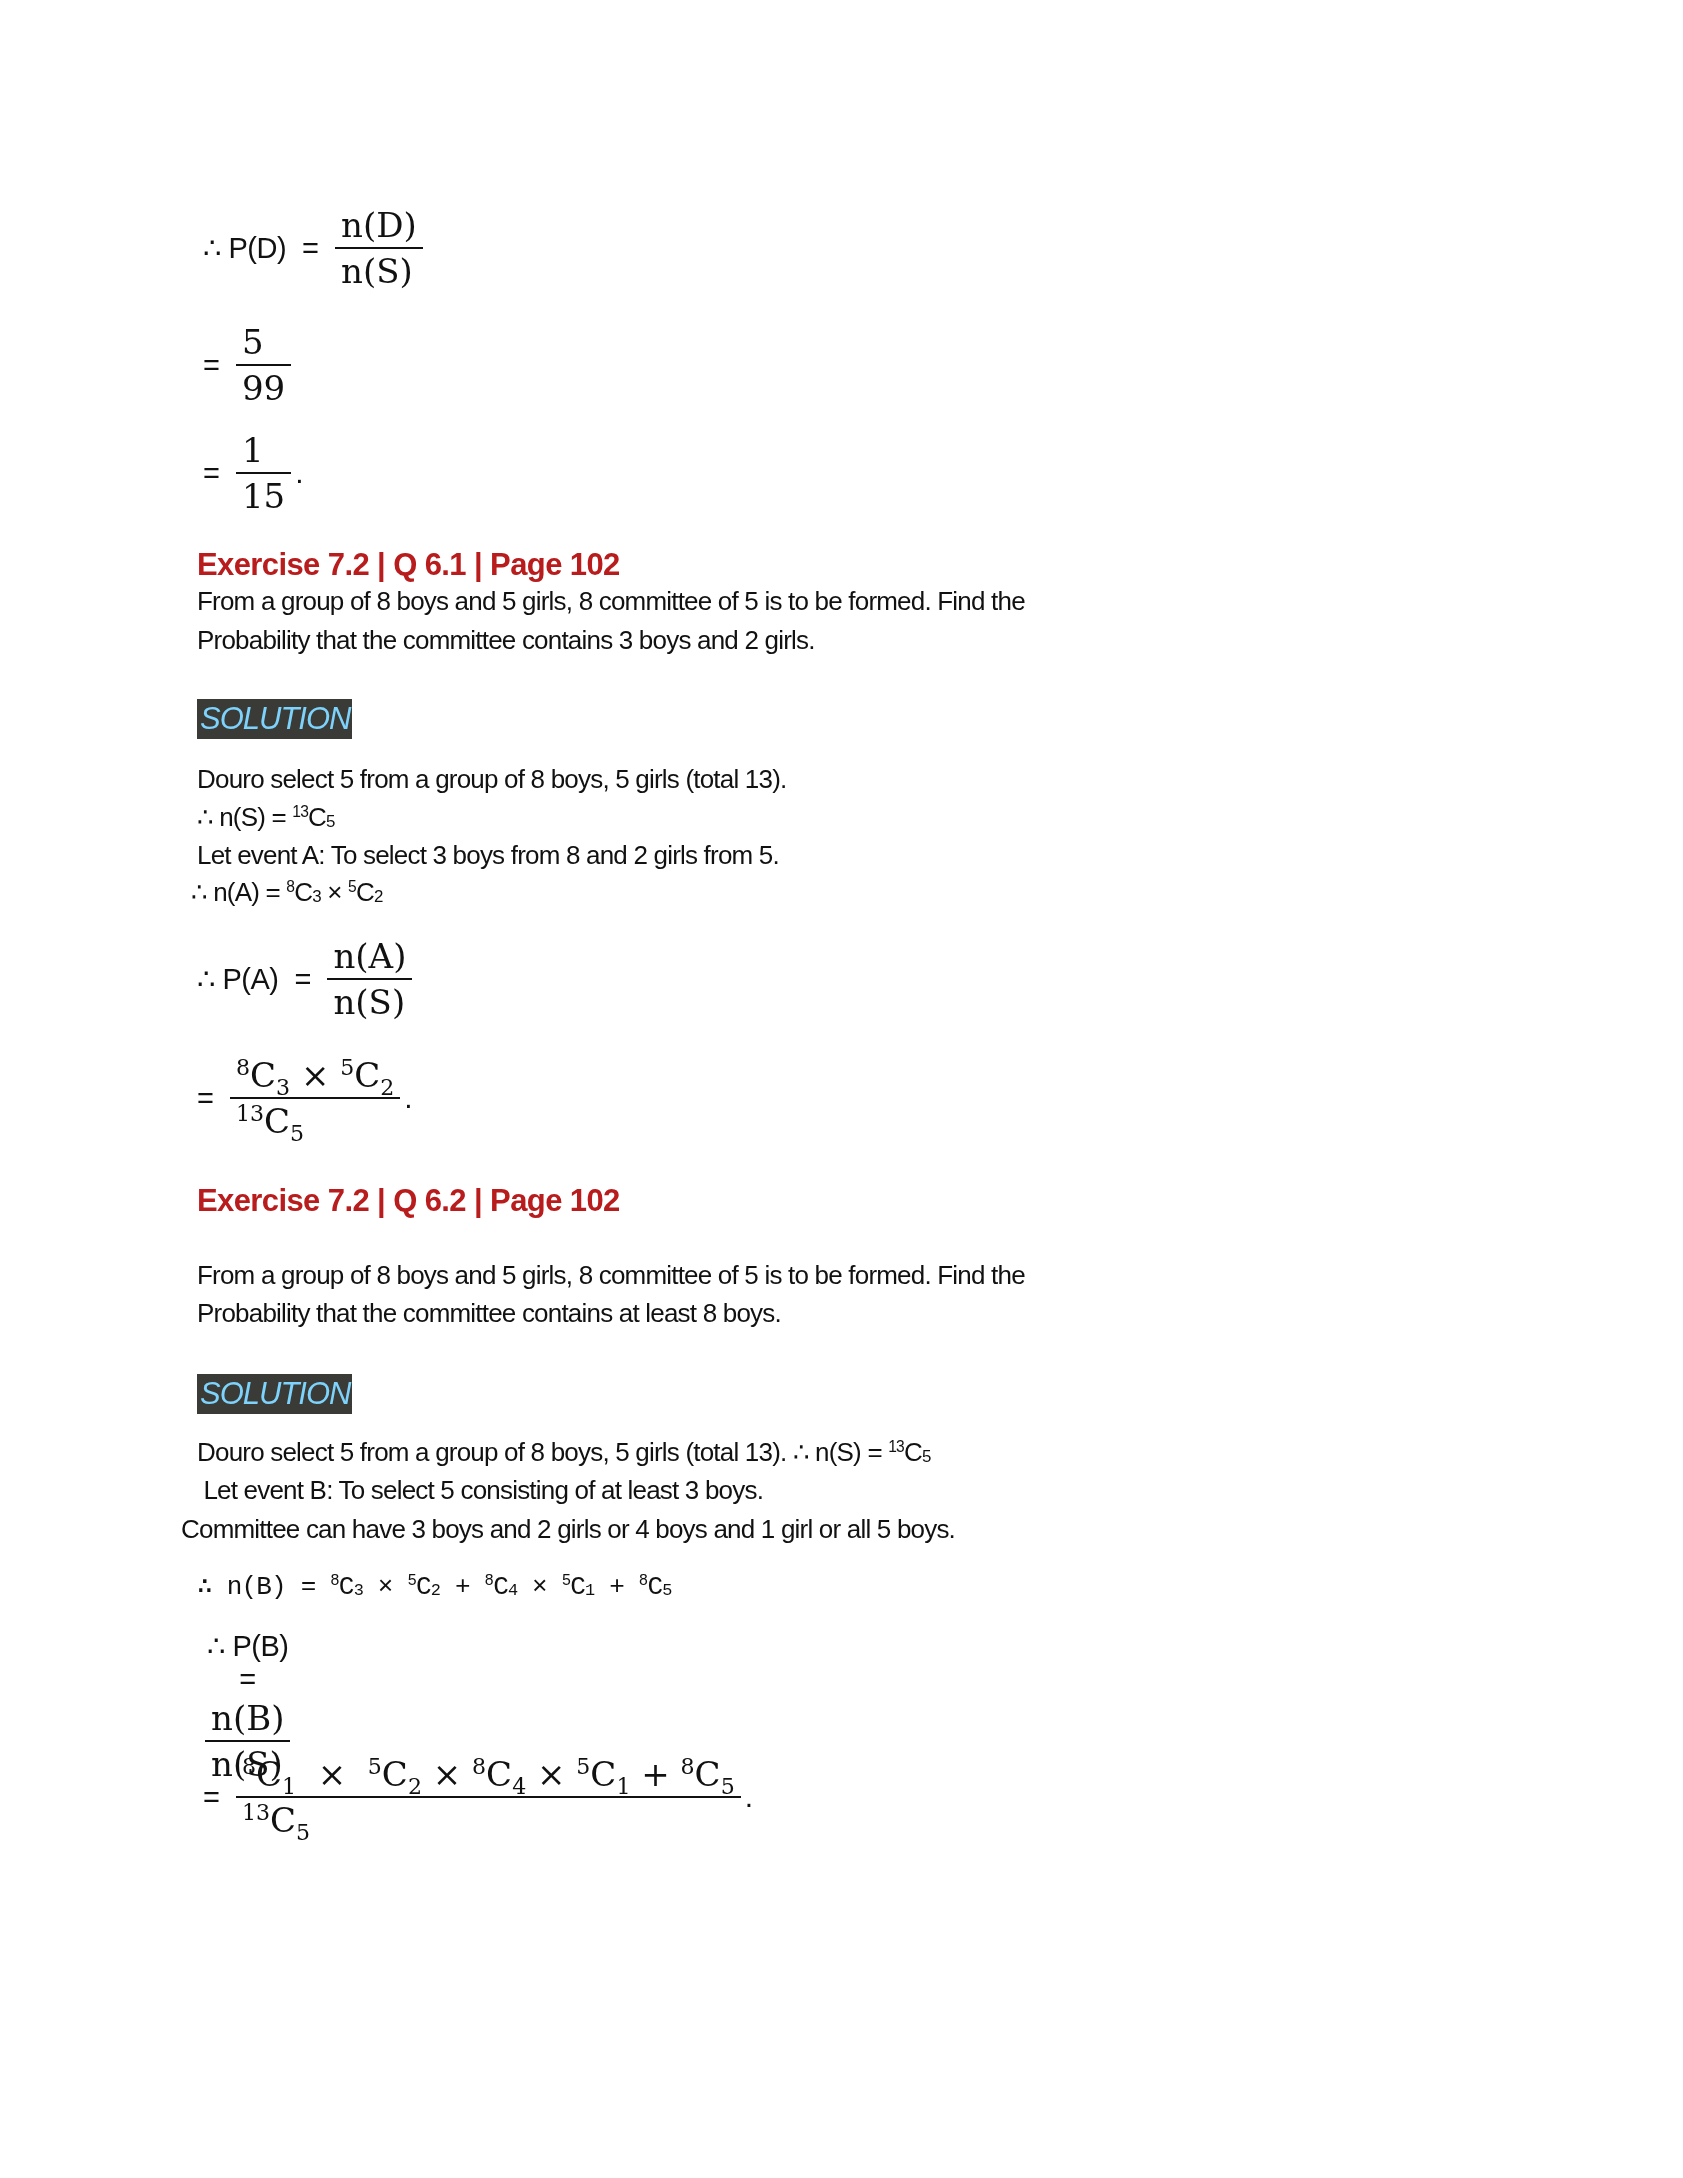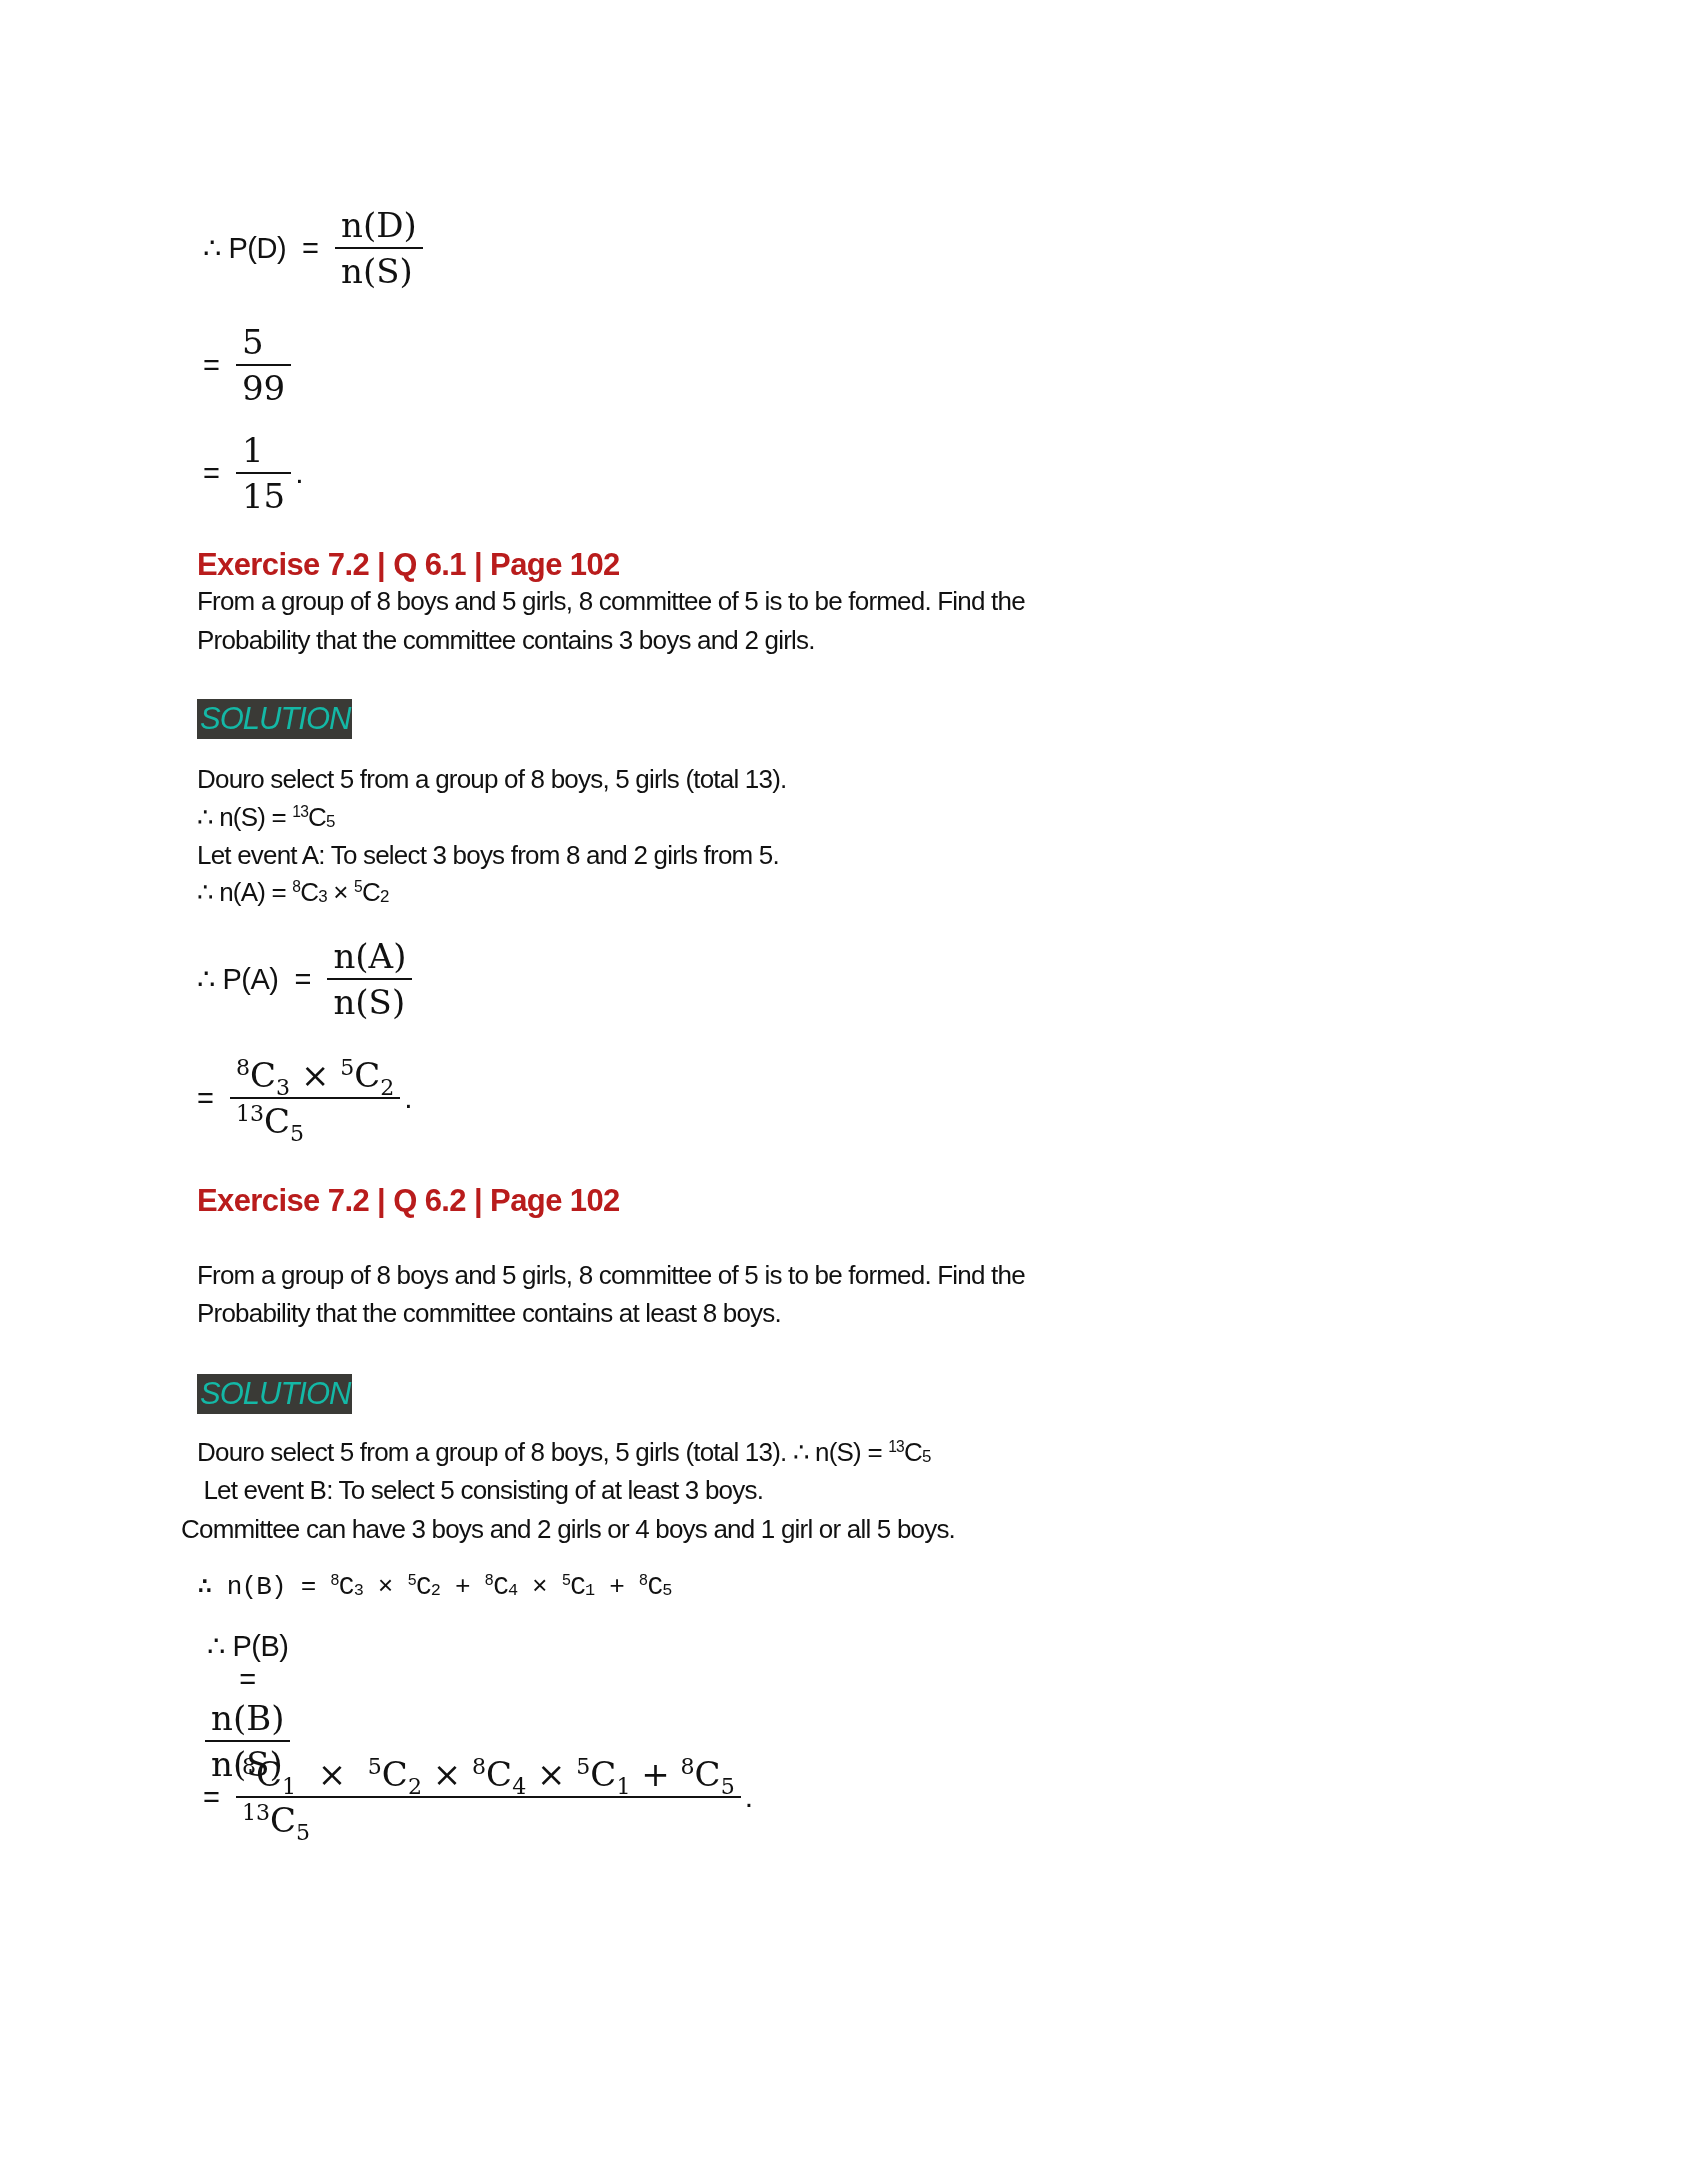--- a/index.html
+++ b/index.html
@@ -1,21 +1,21 @@
 <!DOCTYPE html>
 <html><head>
 <meta charset="utf-8">
 <style>
   html,body{margin:0;padding:0;background:#fff;}
   body{width:1683px;height:2178px;position:relative;overflow:hidden;color:#111;
        font-family:"Liberation Sans",sans-serif;}
   .abs{position:absolute;}
   .txt{font-size:26px;letter-spacing:-0.8px;white-space:nowrap;line-height:1;}
   .heading{font-size:31px;font-weight:bold;color:#b91c1c;letter-spacing:-0.6px;white-space:nowrap;line-height:1;}
-  .badge{background:#3a3a36;color:#14b8a6;font-style:italic;font-size:31px;letter-spacing:-1px;
+  .badge{background:#3a3a36;color:#7dd3fc;font-style:italic;font-size:31px;letter-spacing:-1px;
          padding:3px 2px 3px 3px;line-height:34px;white-space:nowrap;}
   .sans-math{font-size:29px;letter-spacing:-0.5px;white-space:nowrap;}
   .frac{display:inline-flex;flex-direction:column;align-items:flex-start;vertical-align:middle;}
   .frac .num,.frac .den{font-family:"DejaVu Serif","Liberation Serif",serif;font-size:34px;padding:0 6px;line-height:1.3;white-space:nowrap;}
   .frac .bar{height:2px;background:#111;width:100%;}
   .row{display:flex;align-items:center;}
   .eq{font-size:29px;margin:0 16px;}
   sup{font-size:0.6em;vertical-align:0.6em;line-height:0;}
   sub{font-size:0.65em;vertical-align:-0.05em;line-height:0;}
   .msub{font-size:0.65em;vertical-align:-0.35em;line-height:0;}
@@ -58,21 +58,21 @@
 <div class="abs txt" style="left:197px;top:588px;">From a group of 8 boys and 5 girls, 8 committee of 5 is to be formed. Find the</div>
 <div class="abs txt" style="left:197px;top:627px;">Probability that the committee contains 3 boys and 2 girls.</div>
 
 <div class="abs badge" style="left:197px;top:699px;">SOLUTION</div>
 
 <div class="abs txt" style="left:197px;top:766px;">Douro select 5 from a group of 8 boys, 5 girls (total  13).</div>
 <div class="abs txt" style="left:197px;top:804px;">
   <span>∴ n(S) = </span><sup>13</sup><span>C</span><sub>5</sub>
 </div>
 <div class="abs txt" style="left:197px;top:842px;">Let event A: To select 3 boys from 8 and 2 girls from 5.</div>
-<div class="abs txt" style="left:197px;top:879px;">
+<div class="abs txt" style="left:191px;top:879px;">
   <span>∴ n(A) = </span><sup>8</sup><span>C</span><sub>3</sub><span> × </span><sup>5</sup><span>C</span><sub>2</sub>
 </div>
 
 <div class="abs row" style="left:197px;top:934px;">
   <span class="sans-math">∴ P(A)</span>
   <span class="eq">=</span>
   <span class="frac">
     <span class="num">n(A)</span>
     <span class="bar"></span>
     <span class="den">n(S)</span>

